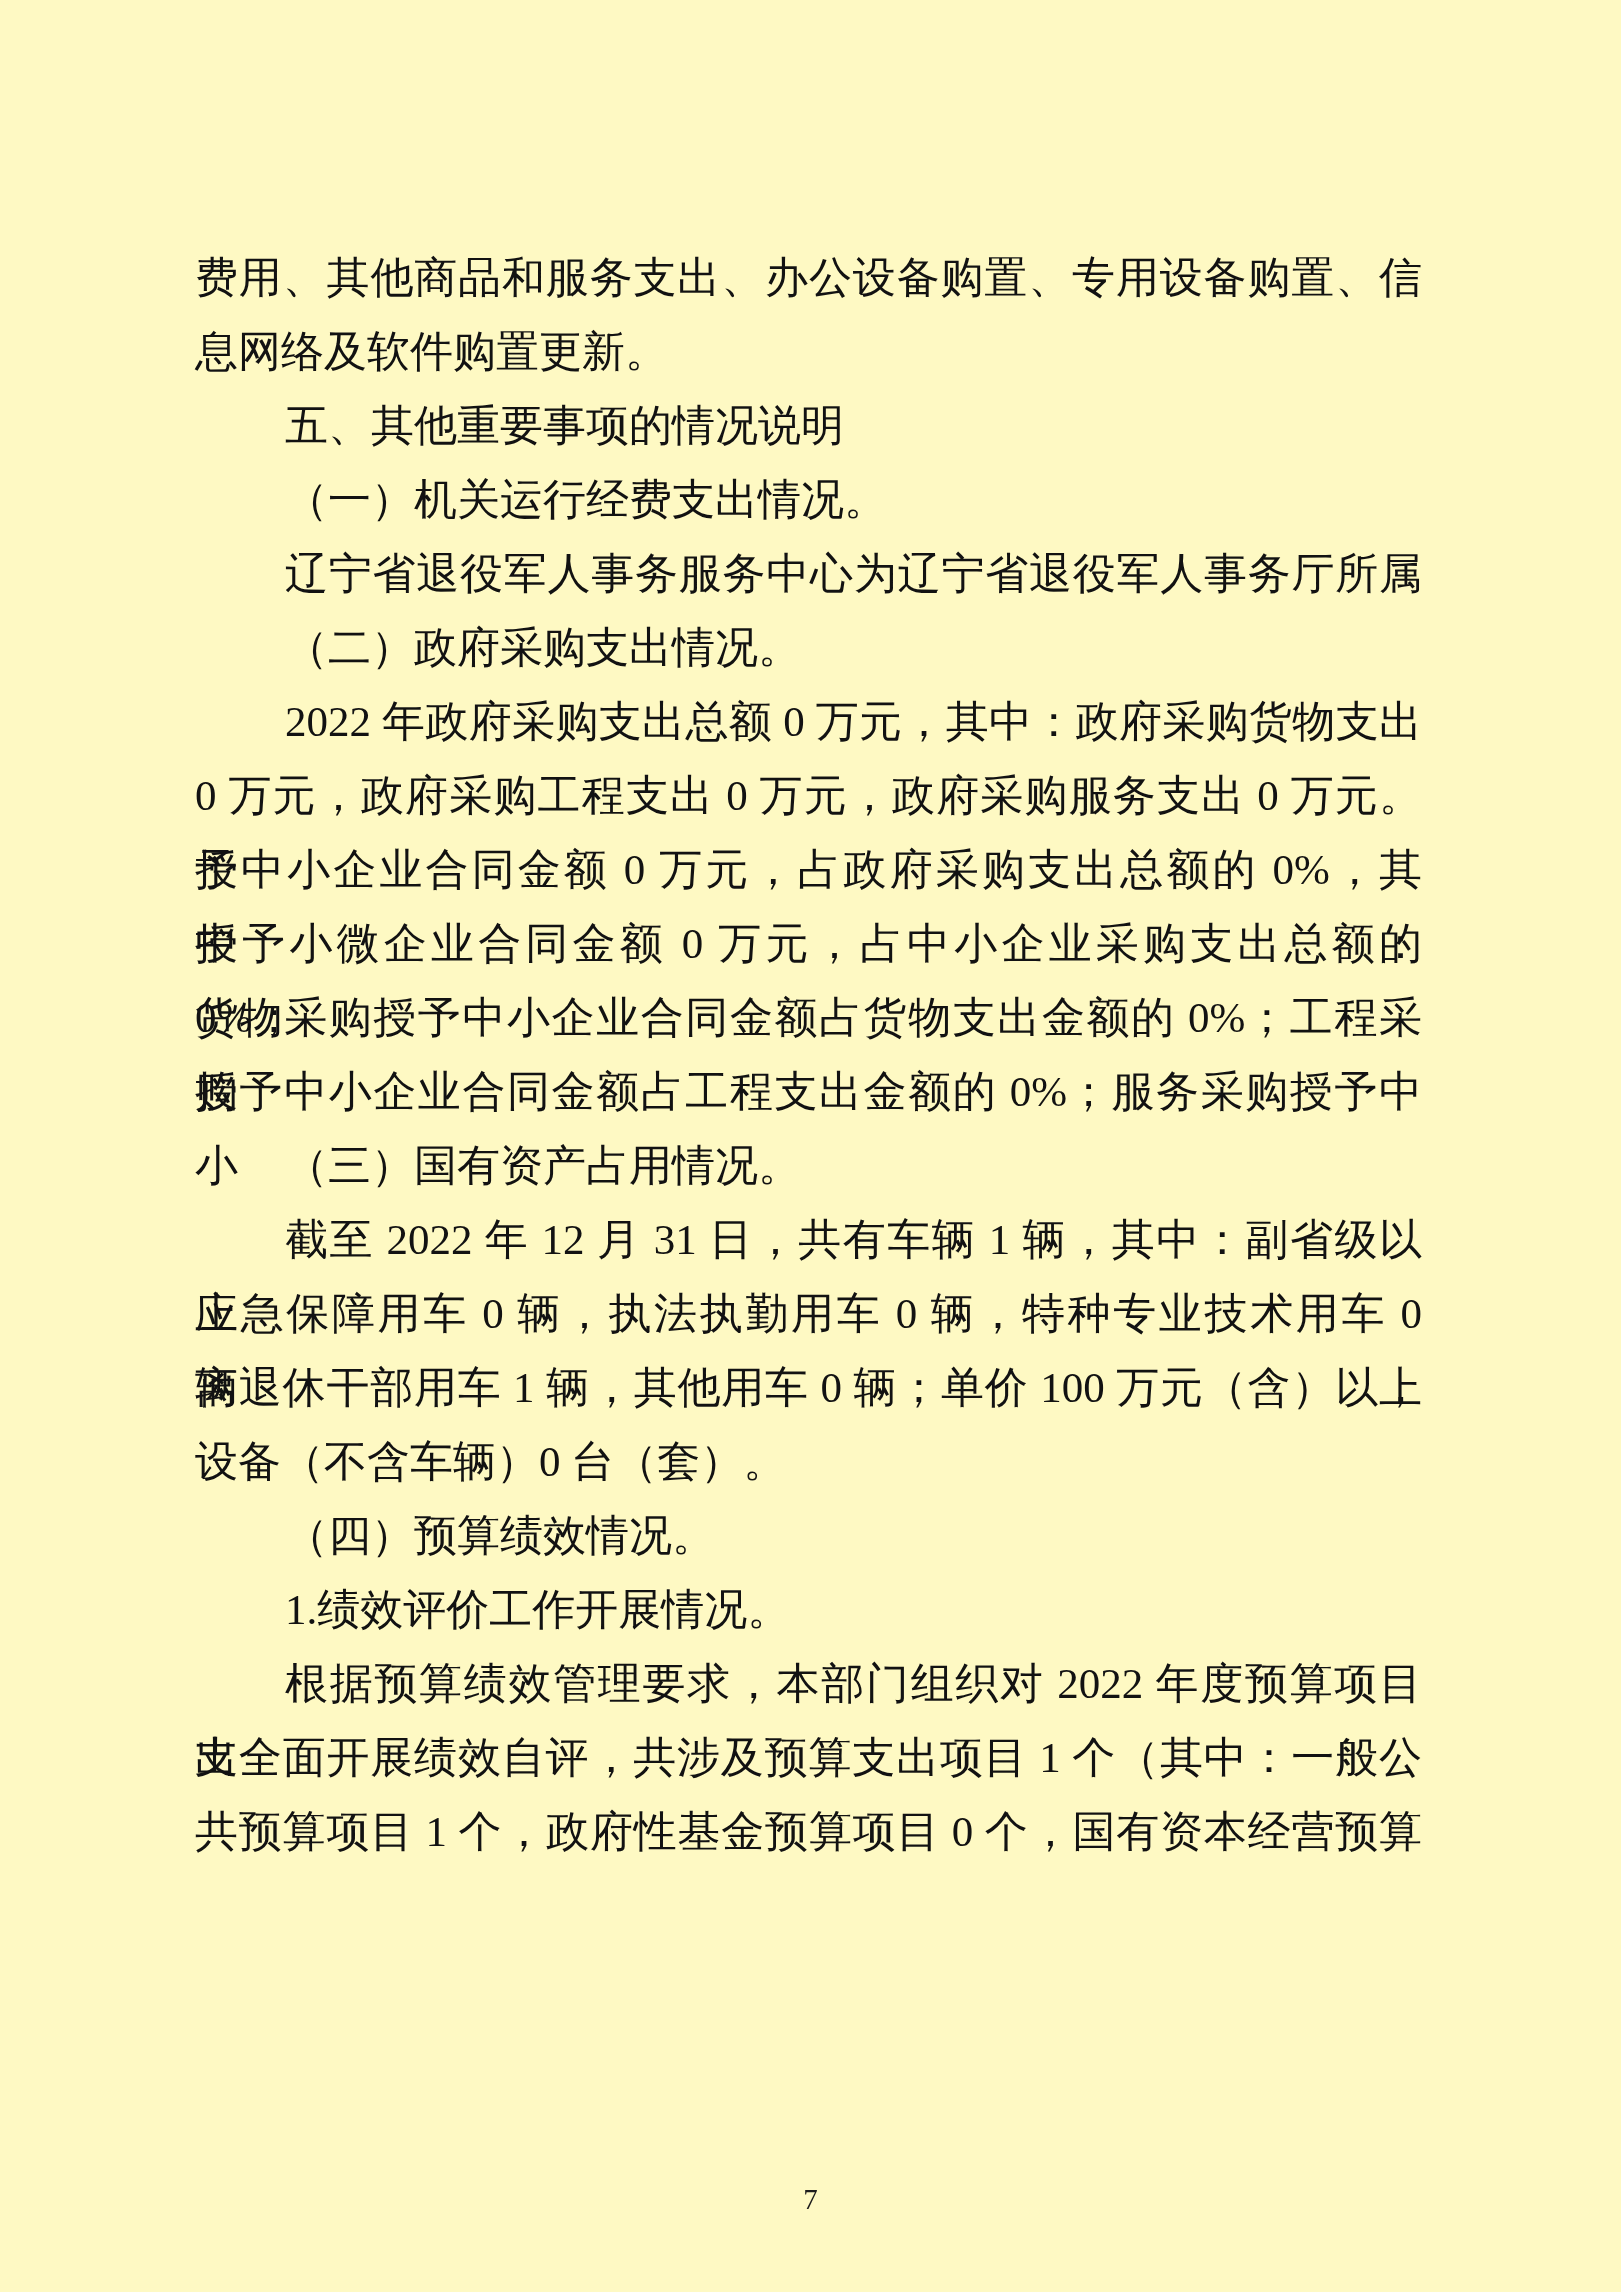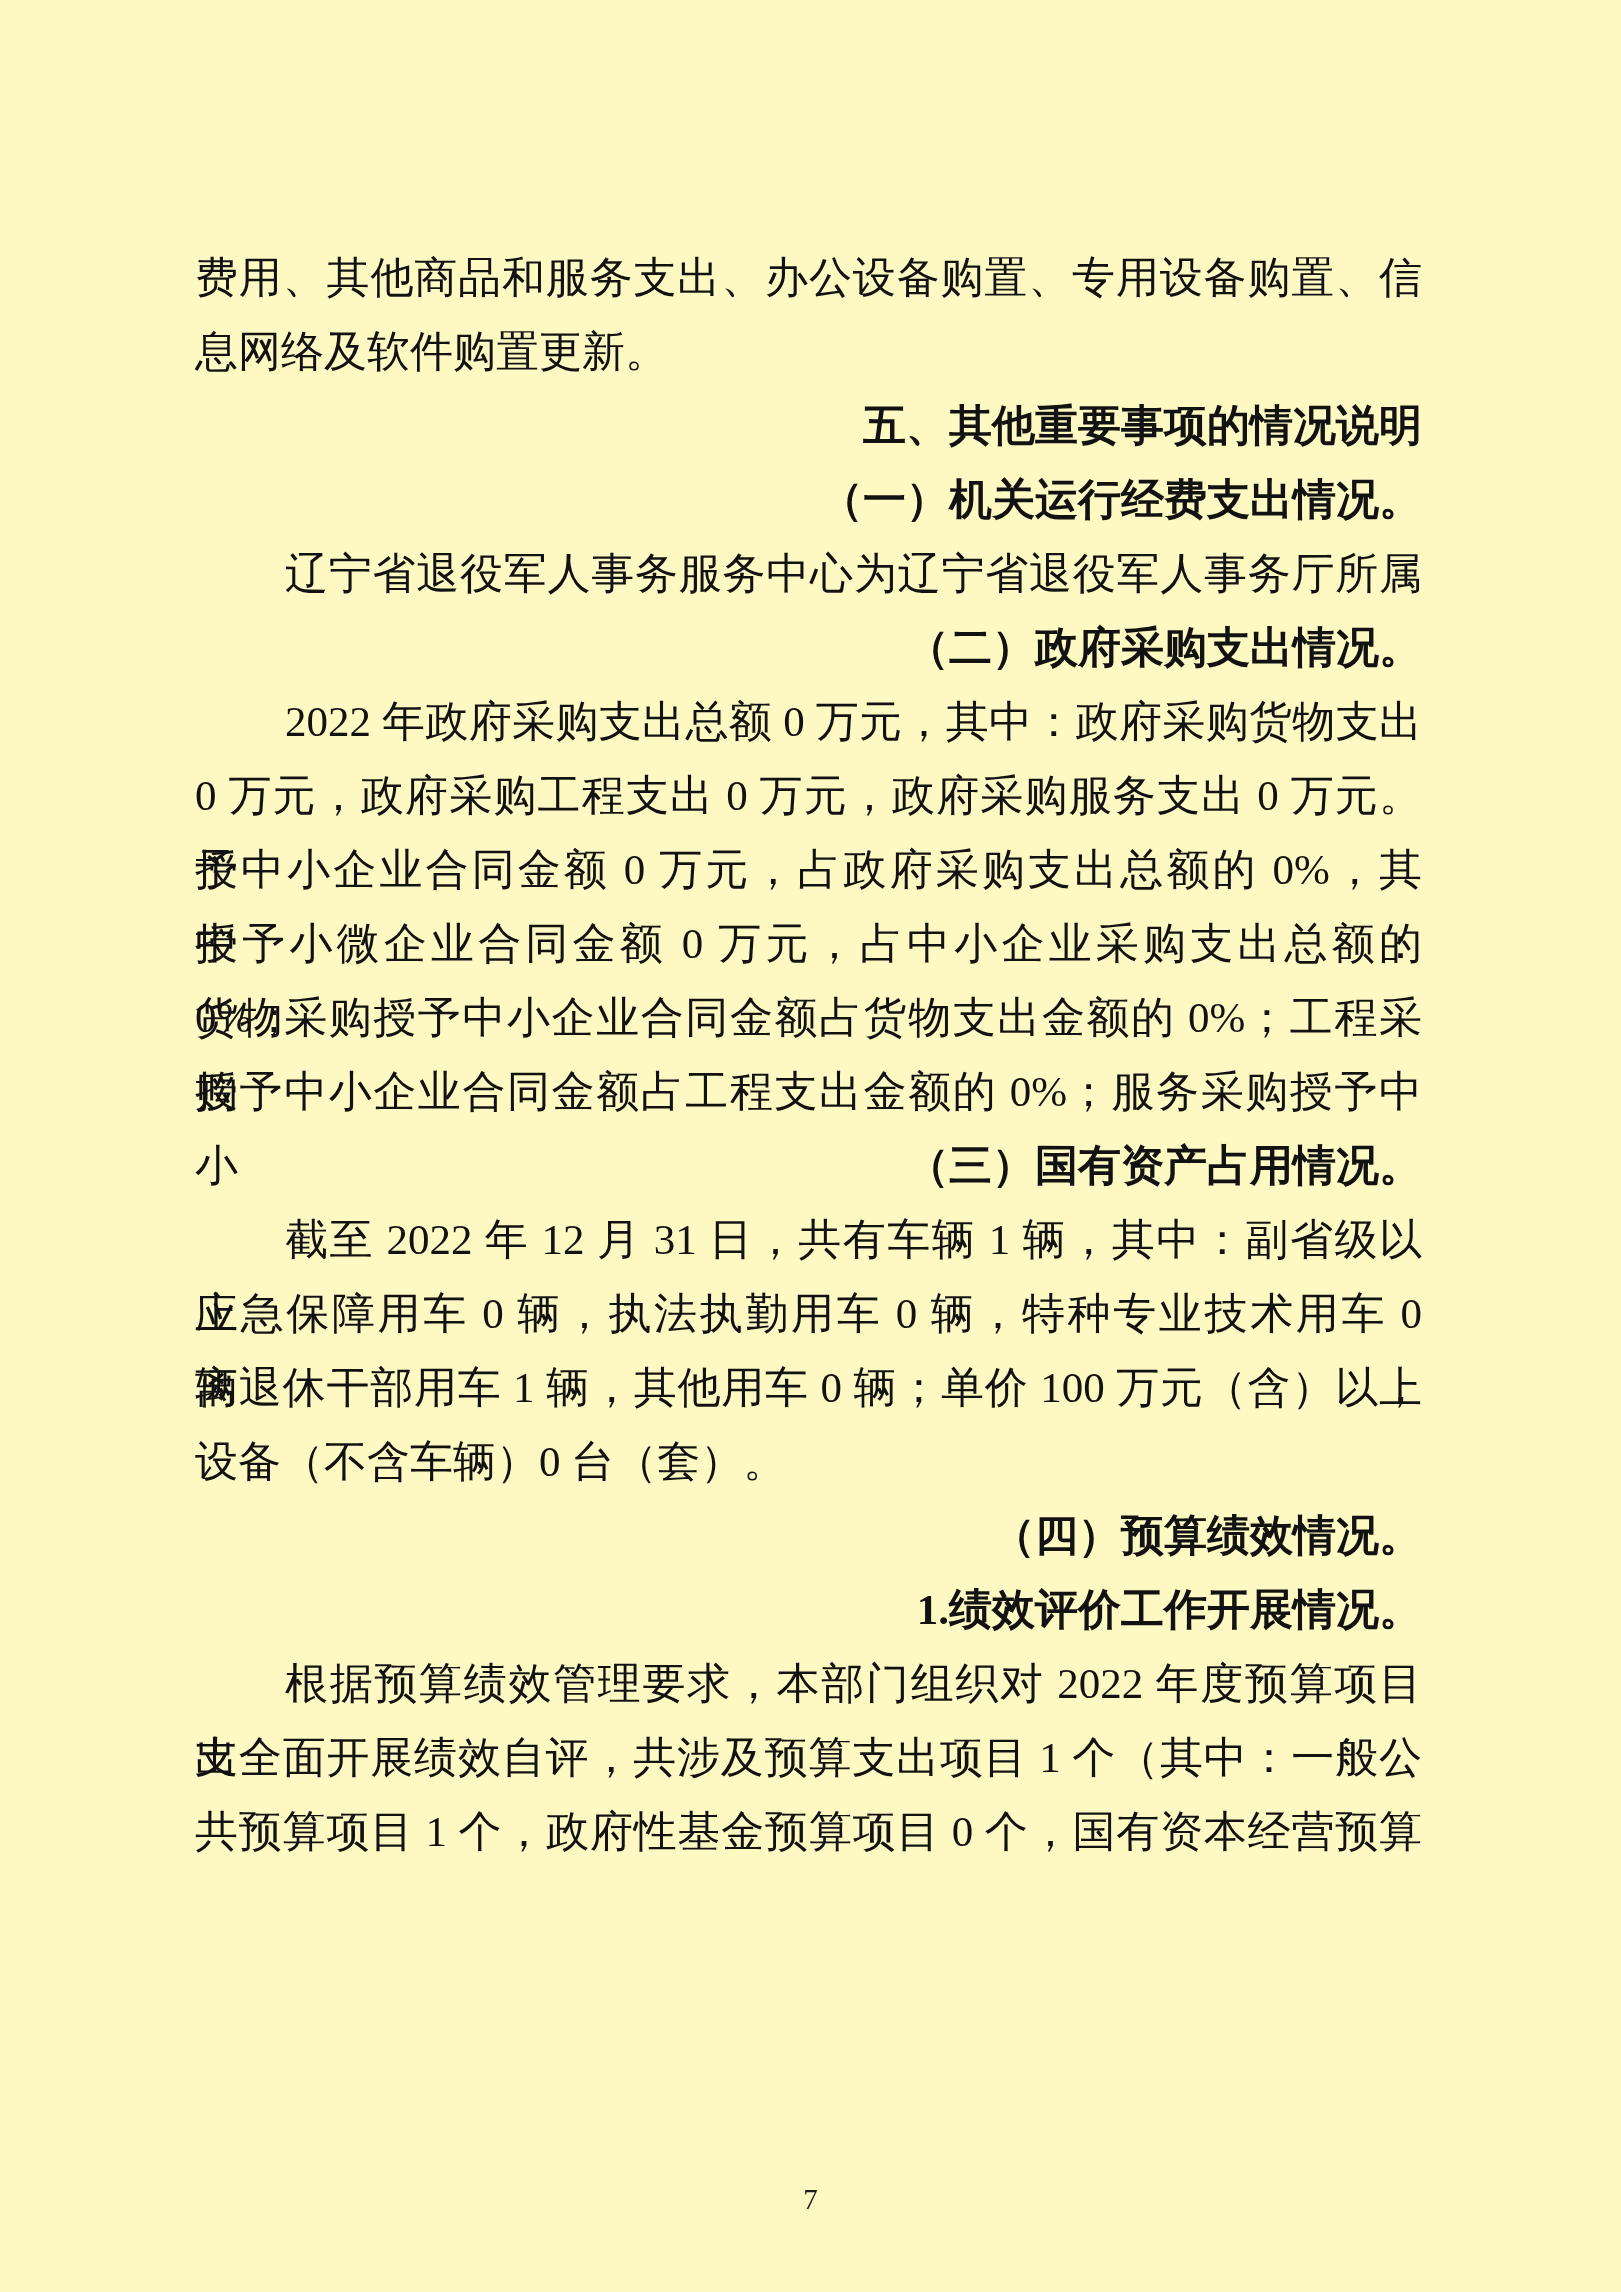--- a/index.html
+++ b/index.html
@@ -31,22 +31,21 @@
     overflow: visible;
   }
   .line.fill {
     text-align: justify;
     text-align-last: justify;
   }
   .line.indent {
     text-indent: 90px;
   }
   .line.bold {
-    font-weight: 700;
-    text-align: right;
+    font-weight: 400;
   }
   .page-number {
     position: absolute;
     left: 0;
     top: 2182px;
     width: 100%;
     text-align: center;
     font-size: 29px;
     line-height: 35px;
     color: #1c1c1c;

